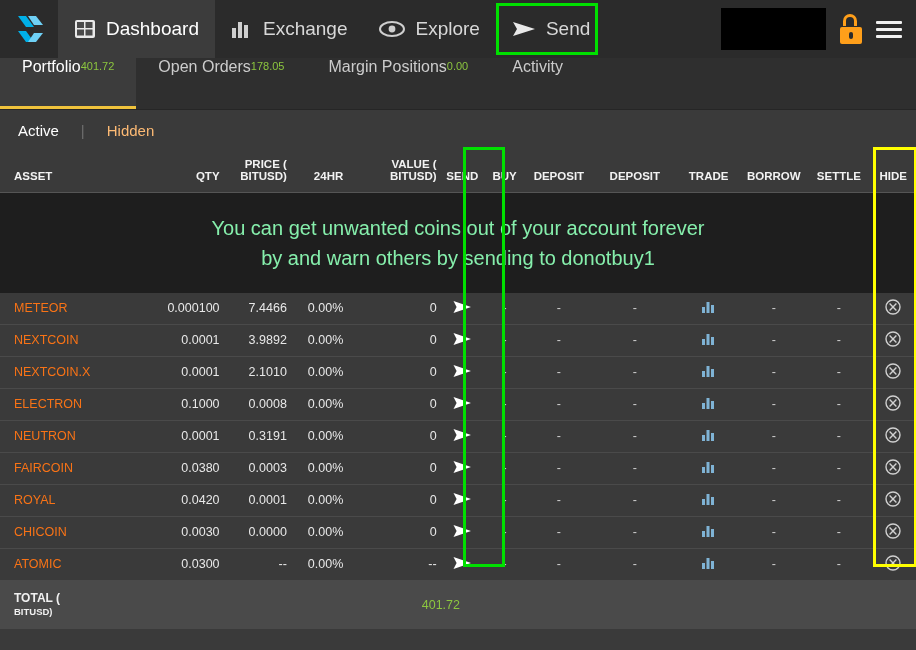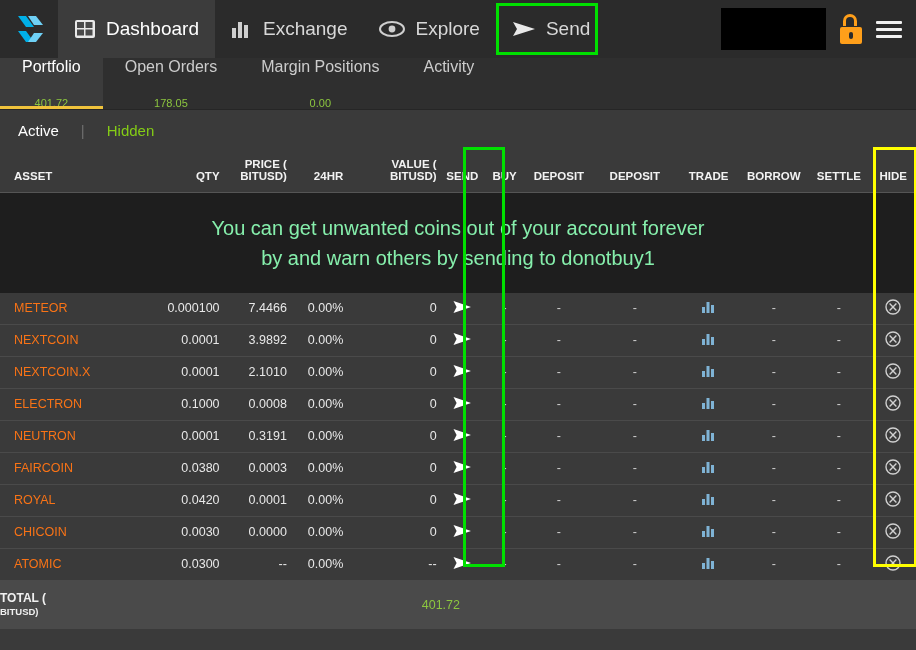--- a/index.html
+++ b/index.html
@@ -90,21 +90,21 @@
   
   .tabs {
     height: 52px;
     background: #2f2f2f;
     display: flex;
     align-items: stretch;
     border-bottom: 1px solid #262626;
   }
   .tab {
     padding: 0 22px;
-    display: flex; flex-direction: column; justify-content: space-between;
+    display: flex; flex-direction: row; justify-content: flex-start;
     position: relative;
     font-size: 16px;
     color: #cccccc;
   }
   .tab.active {
     background: #3c3c3c;
     color: #ffffff;
   }
   .tab.active::after {
     content: "";
@@ -121,21 +121,21 @@
   
   .subtabs {
     height: 40px;
     background: #3a3a3a;
     display: flex; align-items: center;
     padding-left: 18px;
     gap: 22px;
     font-size: 15px;
   }
   .subtab.active { color: #ffffff; }
-  .subtab { color: #84cc16; }
+  .subtab { color: #fdba74; }
   .sep { color: #6e6e6e; }
 
   
   .tablewrap { position: relative; background: #3a3a3a; }
   table.port {
     width: 916px;
     border-collapse: collapse;
     font-size: 12.5px;
   }
   table.port thead th {
@@ -189,21 +189,21 @@
   }
 
   
   .totalrow {
     height: 48px;
     background: #4a4a4a;
     display: flex; align-items: center;
     font-size: 12px;
     color: #f0f0f0;
   }
-  .totalrow .lbl { width: 150px; line-height: 14px; font-weight: bold; }
+  .totalrow .lbl { padding-left: 14px; width: 150px; line-height: 14px; font-weight: bold; }
   .totalrow .lbl .sm2 { font-size: 9.5px; }
   .totalrow .val { color: #8cc63f; font-size: 12.5px; width: 310px; text-align: right; }
   .bottomfill { background: #3a3a3a; height: 8px; }
 </style>
 </head>
 <body>
 
 <div class="topbar">
 
   <div class="logo">

